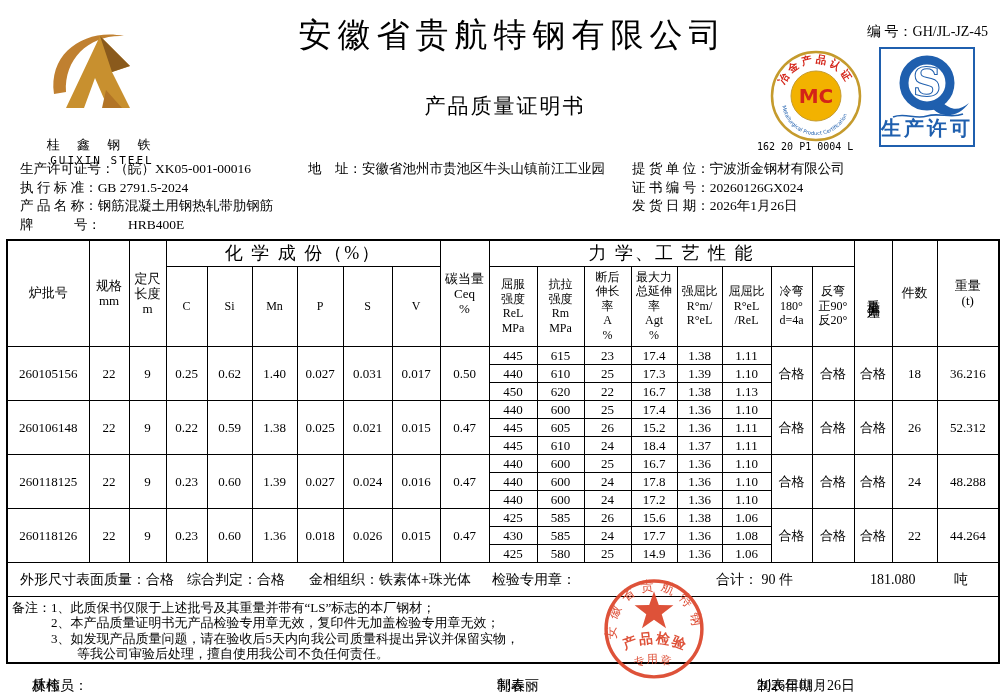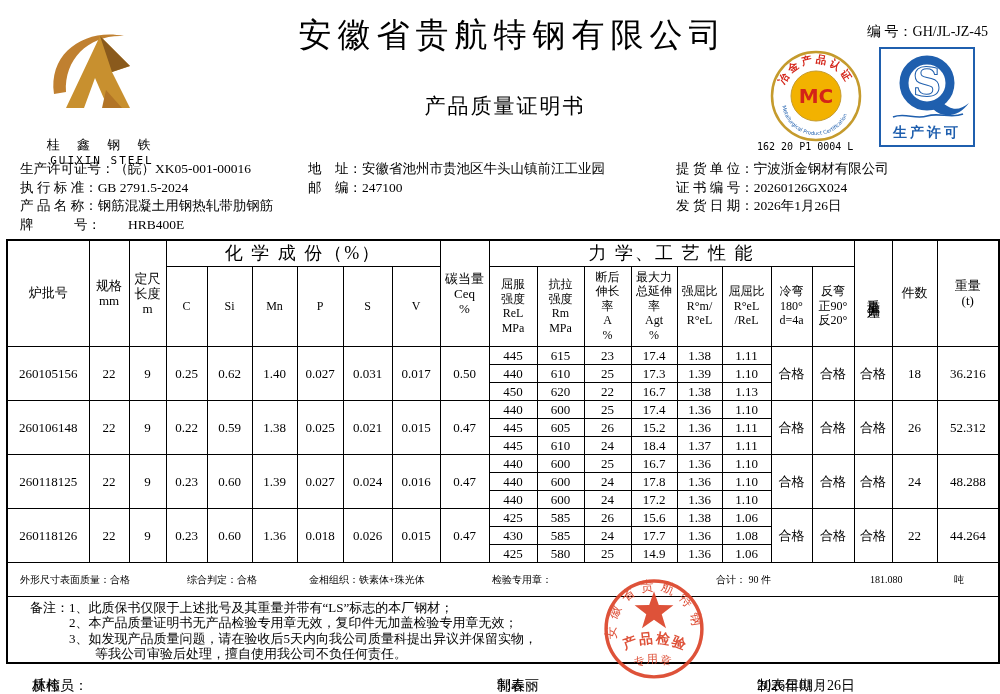--- a/index.html
+++ b/index.html
@@ -12,41 +12,41 @@
   .doc-title { position:absolute; top:92px; left:10px; right:0; text-align:center; font-size:21px; letter-spacing:2px; }
   .doc-no { position:absolute; top:23px; right:12px; font-size:14px; white-space:nowrap; }
 
   .guixin-logo { position:absolute; left:36px; top:22px; width:132px; text-align:center; }
   .guixin-cn { font-size:13px; letter-spacing:7px; white-space:nowrap; margin-top:-2px; }
   .guixin-en { font-size:11px; letter-spacing:2px; font-family:"DejaVu Sans Mono",monospace; }
 
   .mc-logo { position:absolute; left:770px; top:50px; }
   .mc-serial { position:absolute; left:757px; top:141px; font-size:10px; font-family:"DejaVu Sans Mono",monospace; white-space:pre; }
   .qs-logo { position:absolute; left:879px; top:47px; width:96px; height:100px; border:2px solid #1f5fae; background:#fff; }
-  .qs-caption { position:absolute; bottom:3px; left:0; width:100%; text-align:center; color:#1f5fae; font-size:14px; font-weight:bold; letter-spacing:3px; }
+  .qs-caption { position:absolute; bottom:3px; left:0; width:100%; text-align:center; color:#1f5fae; font-size:20px; font-weight:bold; letter-spacing:3px; }
 
   
   .info-col { position:absolute; top:160px; font-size:13.5px; line-height:18.6px; white-space:nowrap; }
-  .info-col1 { left:20px; } .info-col2 { left:308px; } .info-col3 { left:632px;margin-left:44px; }
+  .info-col1 { left:20px; } .info-col2 { left:308px; } .info-col3 { left:632px; }
 
   
   table.qt { position:absolute; left:6px; top:239px; width:992px; border-collapse:collapse; table-layout:fixed; border:2px solid #000; font-size:13px; }
   .qt th,.qt td { border:1px solid #000; padding:0; text-align:center; vertical-align:middle; font-weight:normal; overflow:hidden; }
   .qt tr.h1 { height:26px; }
   .qt tr.h1 .grp { font-size:18px; letter-spacing:2px; }
   .qt tr.h2 { height:80px; }
   .qt tr.h2 th { font-size:12px; line-height:14.5px; }
   .pre { white-space:pre-line; line-height:15px; }
   .vert { writing-mode:vertical-rl; text-orientation:upright; letter-spacing:2px; font-size:13px; }
   .qt tbody td { height:18px; line-height:17px; }
   .foot-cell { height:33px; position:relative; }
-  .foot-wrap { position:relative; width:100%; height:33px; font-size:10px; }
+  .foot-wrap { position:relative; width:100%; height:33px; font-size:14px; }
   .foot-wrap span.pos { position:absolute; top:8px; white-space:pre; }
   .notes-cell { height:66px; text-align:left !important; vertical-align:top !important; }
-  .notes-flex { display:flex; padding:3px 0 0 22px; font-size:13px; line-height:15.5px; }
+  .notes-flex { display:flex; padding:3px 0 0 4px; font-size:13px; line-height:15.5px; }
   .notes-label { white-space:nowrap; }
   .notes-lines { white-space:pre-line; }
 
   
   .bottom-row { position:absolute; top:671px; left:0; width:1000px; height:23px; font-size:14px; }
   .bottom-row span { position:absolute; top:3px; white-space:nowrap; }
   .b-inspector { left:32px; } .b-tab { left:497px; } .b-date { left:757px; }
 
   
   .seal { position:absolute; left:601px; top:578px; width:106px; height:106px; opacity:.93; pointer-events:none; z-index:6; }
@@ -97,21 +97,20 @@
   </div>
 
   <div class="info-col info-col1">
     <div><span>生产许可证号：</span><span>（皖）XK05-001-00016</span></div>
     <div><span>执 行 标 准：</span><span>GB 2791.5-2024</span></div>
     <div><span>产 品 名 称：</span><span>钢筋混凝土用钢热轧带肋钢筋</span></div>
     <div><span>牌　　　号：</span><span>　　HRB400E</span></div>
   </div>
   <div class="info-col info-col2">
     <div><span>地　址：</span><span>安徽省池州市贵池区牛头山镇前江工业园</span></div>
-    <div><span>邮　编：</span><span>247100</span></div>
   </div>
   <div class="info-col info-col3">
     <div><span>提 货 单 位：</span><span>宁波浙金钢材有限公司</span></div>
     <div><span>证 书 编 号：</span><span>20260126GX024</span></div>
     <div><span>发 货 日 期：</span><span>2026年1月26日</span></div>
   </div>
 
   <table class="qt">
     <colgroup>
       <col style="width:82px">

